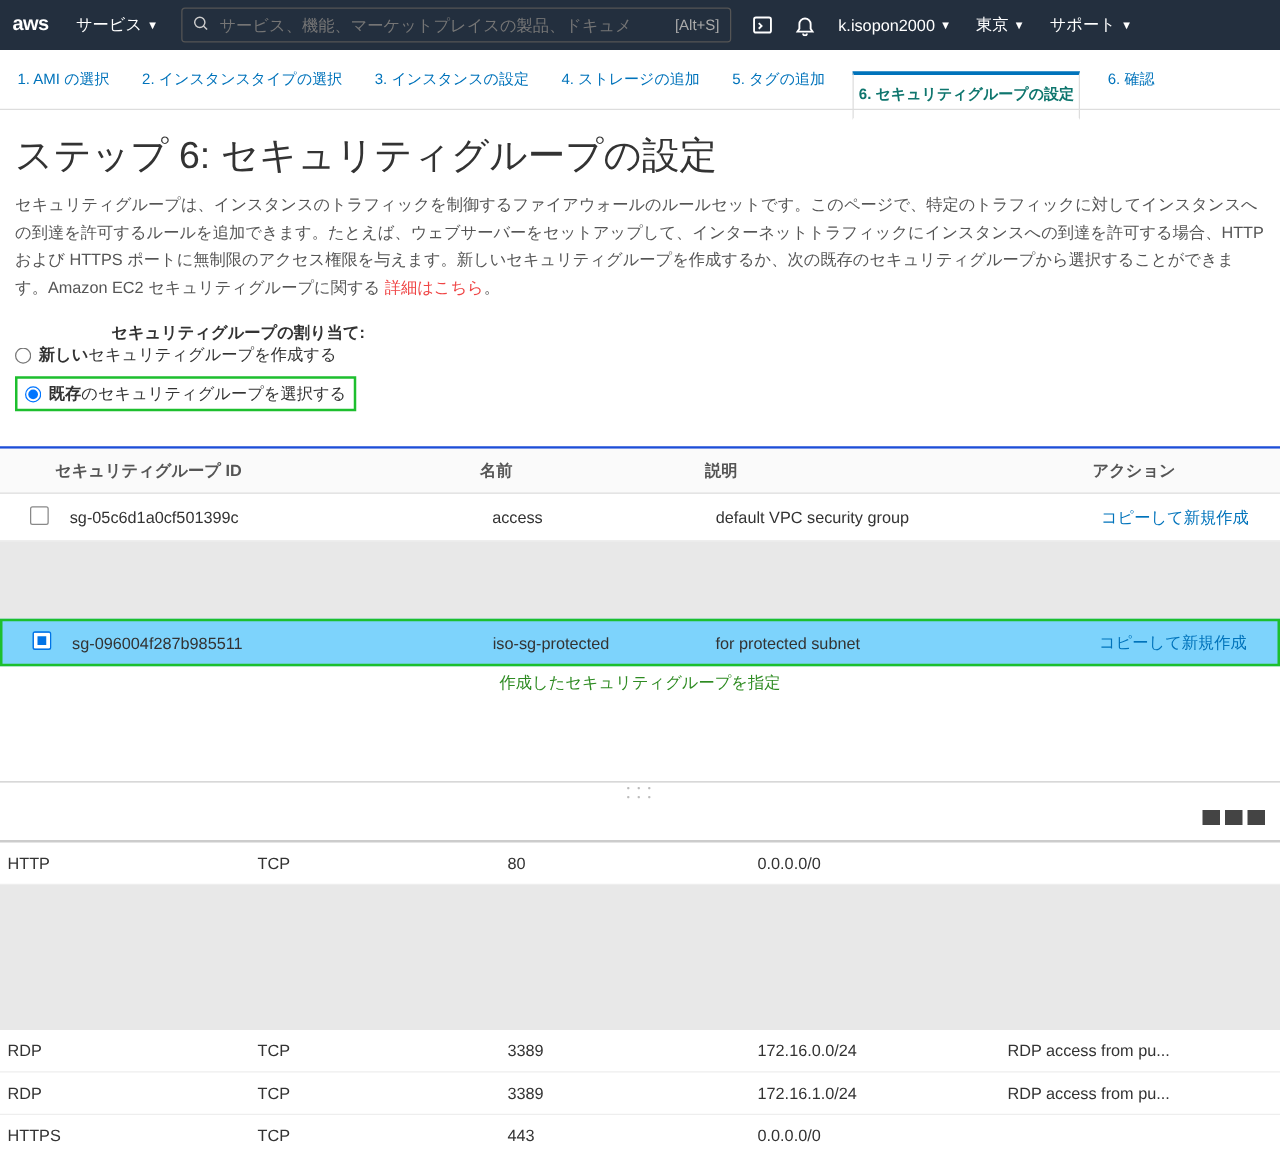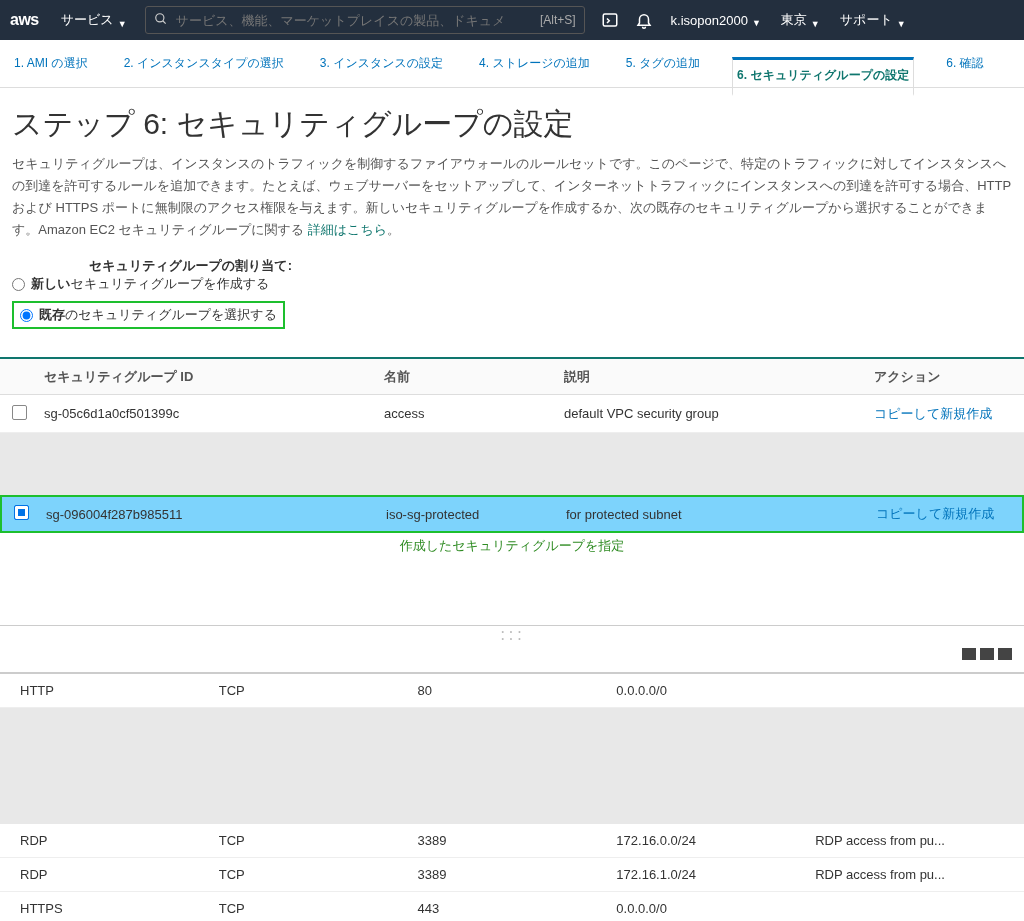--- a/index.html
+++ b/index.html
@@ -1,65 +1,65 @@
 <!DOCTYPE html>
 <html><head>
 <meta charset="utf-8">
 <style>
 * { box-sizing: border-box; margin: 0; padding: 0; }
 body { font-family: "Helvetica Neue", Arial, sans-serif; font-size: 13px; color: #333; width: 1024px; background: #fff; }
 .topnav { background: #232f3e; height: 40px; display: flex; align-items: center; padding: 0 10px; color: #fff; }
 .aws-logo { font-weight: bold; color: #fff; display: flex; align-items: baseline; margin-right: 12px; }
 .aws-logo .txt { font-size: 16px; font-weight: 700; letter-spacing: -0.5px; }
-.nav-item { color: #fff; font-size: 13px; padding: 0 10px; display: flex; align-items: flex-end; cursor: pointer; }
+.nav-item { color: #fff; font-size: 13px; padding: 0 10px; display: flex; align-items: center; cursor: pointer; }
 .nav-item .caret { margin-left: 4px; font-size: 9px; }
 .searchbox { display: flex; align-items: center; background: #232f3e; border: 1px solid #555; border-radius: 3px; height: 28px; flex: 0 0 440px; margin: 0 8px; }
 .searchbox .q { color: #ccc; padding: 0 8px; font-size: 14px; }
 .searchbox input { background: transparent; border: none; color: #ccc; font-size: 13px; flex: 1; outline: none; }
 .searchbox .alt { color: #aaa; font-size: 12px; padding-right: 8px; }
 .nav-icon { width: 18px; height: 18px; margin: 0 8px; display: inline-block; }
 .spacer { flex: 1; }
-.wiz-tabs { display: flex; border-bottom: 1px solid #ddd; padding: 15px 10px; height: 48px; align-items: center; gap: 28px; font-size: 12px; }
+.wiz-tabs { display: flex; border-bottom: 1px solid #ddd; padding: 15px 10px; height: 48px; align-items: center; gap: 18px; font-size: 12px; }
 .wiz-tab { color: #0073bb; cursor: pointer; padding: 10px 4px; }
 .wiz-tab.active { color: #0f766e; font-weight: bold; border-top: 3px solid #0073bb; border-left: 1px solid #ddd; border-right: 1px solid #ddd; border-bottom: 2px solid #fff; margin-bottom: -1px; padding-top: 7px; margin-top: 24px; }
 .content { padding: 10px 12px; }
 .page-title { font-size: 30px; font-weight: 300; color: #333; margin: 6px 0 8px; }
 .page-desc { font-size: 13px; color: #555; line-height: 1.7; }
-.page-desc a { color: #0f766e; }
+.page-desc a { color: #ef4444; }
 .assign-row { display: flex; align-items: flex-start; margin-top: 14px; font-size: 13px; flex-direction: column; }
 .assign-label { font-weight: bold; text-align: right; width: 290px; padding-right: 10px; padding-top: 2px; }
 .assign-opts { display: flex; flex-direction: column; gap: 8px; }
 .assign-opts label { display: flex; align-items: center; gap: 6px; }
 .assign-opts .hl { border: 2px solid #1dbf2e; padding: 3px 6px; }
-.sg-table { margin-top: 18px; border-top: 2px solid #0f766e; }
+.sg-table { margin-top: 18px; border-top: 2px solid #1d4ed8; }
 .sg-header { display: flex; background: #fafafa; border-bottom: 1px solid #ddd; font-size: 13px; font-weight: bold; color: #555; height: 36px; align-items: center; padding: 0 12px; }
 .sg-header .c-chk { width: 32px; }
 .sg-header .c-id { width: 340px; }
 .sg-header .c-name { width: 180px; }
 .sg-header .c-desc { width: 310px; }
 .sg-header .c-action { width: 120px; }
-.sg-row { display: flex; align-items: center; height: 38px; padding: 0 12px; border-bottom: 1px solid #eee; font-size: 13px; color: #333; }
+.sg-row { display: flex; align-items: center; height: 38px; padding: 0 24px; border-bottom: 1px solid #eee; font-size: 13px; color: #333; }
 .sg-row .c-chk { width: 32px; }
 .sg-row .c-id { width: 340px; }
 .sg-row .c-name { width: 180px; }
 .sg-row .c-desc { width: 310px; }
 .sg-row .c-action { width: 120px; }
 .sg-row .c-action a { color: #0073bb; }
 .sg-gap { height: 64px; background: #e8e8e8; }
 .sg-row.selected { background: #7dd3fc; border: 2px solid #1dbf2e; margin: -2px 0; position: relative; }
 .chk { width: 15px; height: 15px; border: 1px solid #888; border-radius: 2px; display: inline-block; }
 .chk.on { background: #0073e6; border-color: #0073e6; box-shadow: inset 0 0 0 3px #fff; }
 .annot { text-align: center; color: #2e8b22; font-size: 13px; padding: 6px 0 70px; }
 .divider-dots { text-align: center; color: #bbb; font-size: 7px; letter-spacing: 2px; padding: 2px 0; border-top: 1px solid #ccc; }
 .inbound-head { display: flex; align-items: center; padding: 4px 12px 12px; font-size: 14px; font-weight: bold; }
 .inbound-head .icons { display: flex; gap: 4px; }
 .inbound-head .icons span { width: 14px; height: 12px; background: #444; display: inline-block; }
 .rules-table { border-top: 2px solid #ccc; }
 .rules-header { display: flex; background: #fafafa; border-bottom: 1px solid #ddd; font-weight: bold; color: #555; height: 40px; align-items: center; padding: 0 12px; font-size: 13px; }
-.rules-row { display: flex; align-items: center; height: 34px; padding: 0 20px; border-bottom: 1px solid #eee; font-size: 13px; }
+.rules-row { display: flex; align-items: center; height: 34px; padding: 0 6px; border-bottom: 1px solid #eee; font-size: 13px; }
 .rc-type { width: 200px; } .rc-proto { width: 200px; } .rc-port { width: 200px; } .rc-src { width: 200px; } .rc-desc { width: 190px; }
 .rules-gap { height: 116px; background: #e8e8e8; }
 .info-i { display: inline-flex; width: 14px; height: 14px; border: 1px solid #999; border-radius: 50%; font-size: 10px; align-items: center; justify-content: center; color: #999; font-style: italic; font-family: serif; margin-left: 4px; }
 a { text-decoration: none; }
 </style>
 </head>
 <body>
 
 <div class="topnav">
   <div class="aws-logo">

